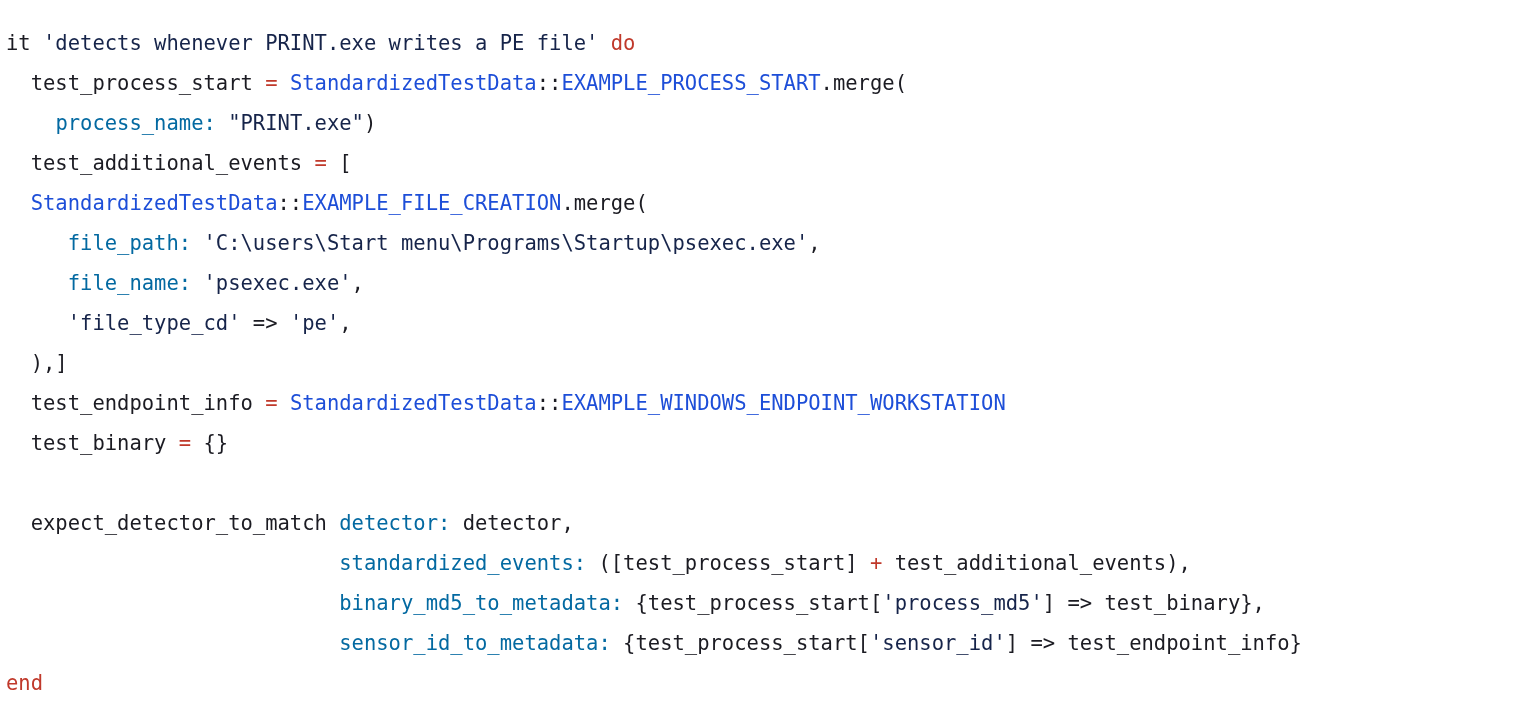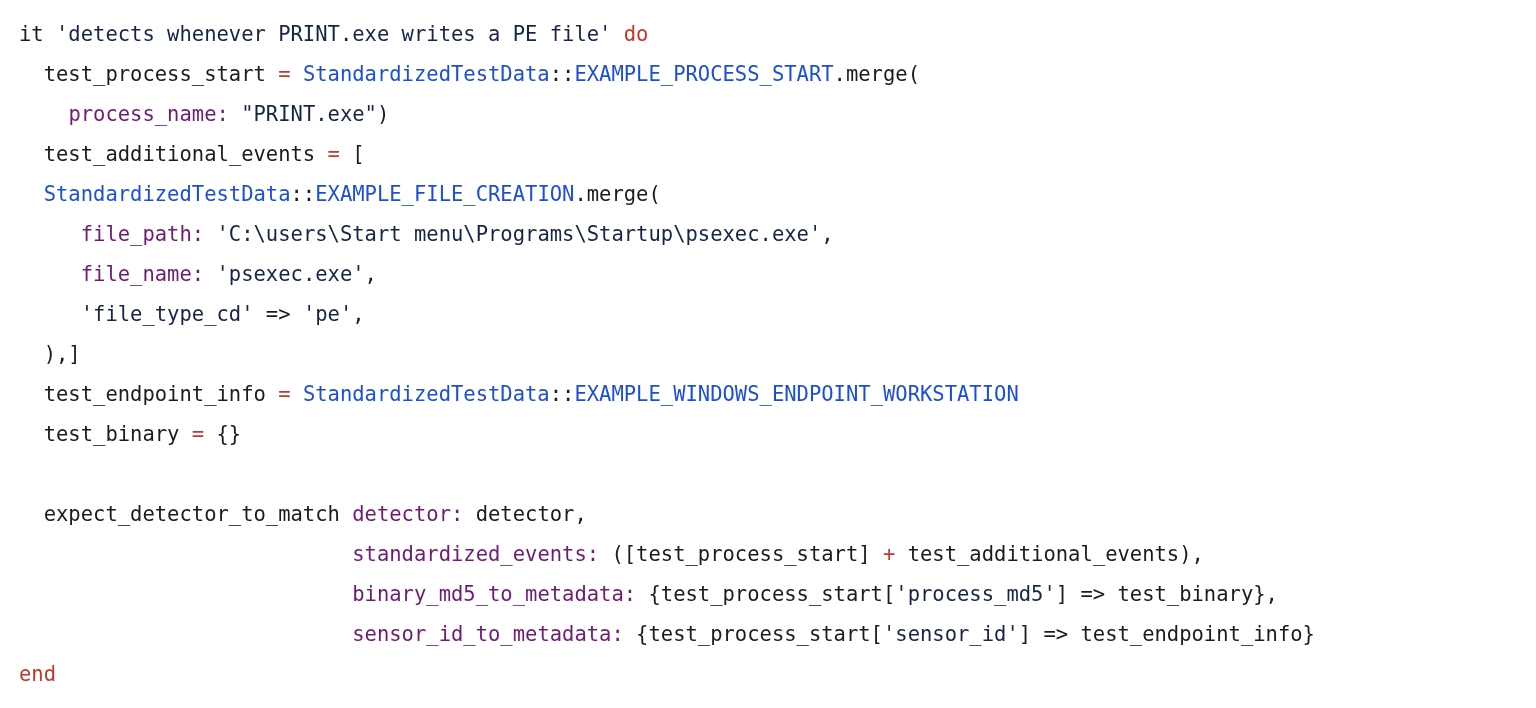--- a/index.html
+++ b/index.html
@@ -7,36 +7,37 @@
     padding: 0;
     background: #ffffff;
   }
   body {
     width: 1536px;
     height: 708px;
     overflow: hidden;
     font-family: "DejaVu Sans Mono", "Liberation Mono", monospace;
   }
   #code-block {
-    padding: 14px 0 0 19px;
+    padding: 14px 0 0 6px;
     font-size: 20.5px;
     line-height: 40px;
     letter-spacing: 0px;
     white-space: pre;
     color: #14213d;
+    margin-top: 9px;
   }
   .line {
     white-space: pre;
     height: 40px;
   }
   .line.blank { height: 40px; }
   .tok { white-space: pre; }
   .t-plain    { color: #1b1b22; }
   .t-keyword  { color: #c0392b; }
   .t-operator { color: #c0392b; }
   .t-const    { color: #1d4ed8; }
-  .t-symbol   { color: #701a75; }
+  .t-symbol   { color: #0369a1; }
   .t-string   { color: #16244a; }
 </style>
 </head>
 <body>
 
 <div id="code-block"><div class="line"><span class="tok t-plain">it </span><span class="tok t-string">'detects whenever PRINT.exe writes a PE file'</span><span class="tok t-plain"> </span><span class="tok t-keyword">do</span></div><div class="line"><span class="tok t-plain">  test_process_start </span><span class="tok t-operator">=</span><span class="tok t-plain"> </span><span class="tok t-const">StandardizedTestData</span><span class="tok t-plain">::</span><span class="tok t-const">EXAMPLE_PROCESS_START</span><span class="tok t-plain">.merge(</span></div><div class="line"><span class="tok t-plain">    </span><span class="tok t-symbol">process_name:</span><span class="tok t-plain"> </span><span class="tok t-string">"PRINT.exe"</span><span class="tok t-plain">)</span></div><div class="line"><span class="tok t-plain">  test_additional_events </span><span class="tok t-operator">=</span><span class="tok t-plain"> [</span></div><div class="line"><span class="tok t-plain">  </span><span class="tok t-const">StandardizedTestData</span><span class="tok t-plain">::</span><span class="tok t-const">EXAMPLE_FILE_CREATION</span><span class="tok t-plain">.merge(</span></div><div class="line"><span class="tok t-plain">     </span><span class="tok t-symbol">file_path:</span><span class="tok t-plain"> </span><span class="tok t-string">'C:\users\Start menu\Programs\Startup\psexec.exe'</span><span class="tok t-plain">,</span></div><div class="line"><span class="tok t-plain">     </span><span class="tok t-symbol">file_name:</span><span class="tok t-plain"> </span><span class="tok t-string">'psexec.exe'</span><span class="tok t-plain">,</span></div><div class="line"><span class="tok t-plain">     </span><span class="tok t-string">'file_type_cd'</span><span class="tok t-plain"> =&gt; </span><span class="tok t-string">'pe'</span><span class="tok t-plain">,</span></div><div class="line"><span class="tok t-plain">  ),]</span></div><div class="line"><span class="tok t-plain">  test_endpoint_info </span><span class="tok t-operator">=</span><span class="tok t-plain"> </span><span class="tok t-const">StandardizedTestData</span><span class="tok t-plain">::</span><span class="tok t-const">EXAMPLE_WINDOWS_ENDPOINT_WORKSTATION</span></div><div class="line"><span class="tok t-plain">  test_binary </span><span class="tok t-operator">=</span><span class="tok t-plain"> {}</span></div><div class="line blank">&nbsp;</div><div class="line"><span class="tok t-plain">  expect_detector_to_match </span><span class="tok t-symbol">detector:</span><span class="tok t-plain"> detector,</span></div><div class="line"><span class="tok t-plain">                           </span><span class="tok t-symbol">standardized_events:</span><span class="tok t-plain"> ([test_process_start] </span><span class="tok t-operator">+</span><span class="tok t-plain"> test_additional_events),</span></div><div class="line"><span class="tok t-plain">                           </span><span class="tok t-symbol">binary_md5_to_metadata:</span><span class="tok t-plain"> {test_process_start[</span><span class="tok t-string">'process_md5'</span><span class="tok t-plain">] =&gt; test_binary},</span></div><div class="line"><span class="tok t-plain">                           </span><span class="tok t-symbol">sensor_id_to_metadata:</span><span class="tok t-plain"> {test_process_start[</span><span class="tok t-string">'sensor_id'</span><span class="tok t-plain">] =&gt; test_endpoint_info}</span></div><div class="line"><span class="tok t-keyword">end</span></div></div>
 
 </body></html>

